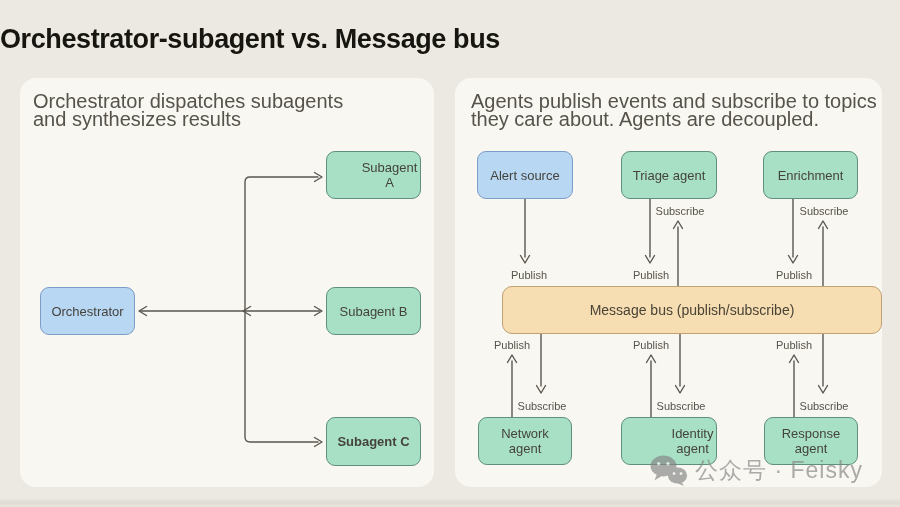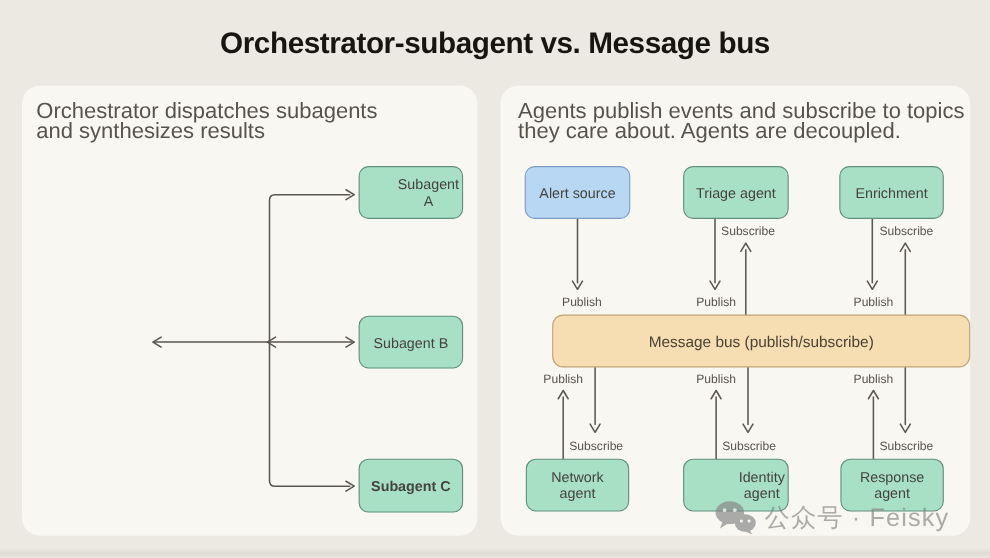--- a/index.html
+++ b/index.html
@@ -6,21 +6,21 @@
     --background:#ece9e2; --panel:#f9f7f1;
     --blue-fill:#b7d7f2; --blue-border:#7d9dc9;
     --green-fill:#a8e0c6; --green-border:#5f8f7e;
     --bus-fill:#f6ddb2; --bus-border:#bfa173;
     --line:#5a574f; --text-dark:#45433d; --text-desc:#56534b; --title:#16150f;
   }
   *{margin:0;padding:0;box-sizing:border-box;}
   html,body{width:900px;height:507px;overflow:hidden;}
   body{font-family:"Liberation Sans", sans-serif; background:var(--background);}
   .stage{position:relative;width:900px;height:507px;background:var(--background);}
-  .page-title{position:absolute;left:0;top:24px;width:100%;text-align:center;
+  .page-title{position:absolute;left:0;top:24px;width:100%;
     font-size:27px;font-weight:700;letter-spacing:-0.4px;color:var(--title);}
   .panel{position:absolute;top:78px;height:409px;background:var(--panel);border-radius:16px;}
   .panel.left{left:20px;width:414px;}
   .panel.right{left:455px;width:427px;}
   .desc{position:absolute;font-size:20px;font-weight:500;line-height:18px;color:var(--text-desc);}
   .desc-left{left:33px;top:92px;}
   .desc-right{left:471px;top:92px;}
   .node{position:absolute;display:flex;align-items:center;justify-content:center;
     text-align:center;font-size:13px;font-weight:500;color:var(--text-dark);
     border-radius:9px;border:1.5px solid;line-height:15px;}
@@ -81,20 +81,23 @@
 
     <path d="M512,417 L512,361 M507.5,362.5 L512,355 L516.5,362.5"></path>
     <path d="M651,417 L651,361 M646.5,362.5 L651,355 L655.5,362.5"></path>
     <path d="M794,417 L794,361 M789.5,362.5 L794,355 L798.5,362.5"></path>
 
     <path d="M541,334 L541,386 M536.5,385.5 L541,393 L545.5,385.5"></path>
     <path d="M680,334 L680,386 M675.5,385.5 L680,393 L684.5,385.5"></path>
     <path d="M823,334 L823,386 M818.5,385.5 L823,393 L827.5,385.5"></path>
   </svg>
 
+  <div class="node blue" style="left:40px;top:287px;width:95px;height:48px;">
+    <span>Orchestrator</span>
+  </div>
   <div class="node green" style="left:326px;top:151px;width:95px;height:48px;padding-left:32px;">
     <span>Subagent A</span>
   </div>
   <div class="node green" style="left:326px;top:287px;width:95px;height:48px;">
     <span>Subagent B</span>
   </div>
   <div class="node green" style="left:326px;top:417px;width:95px;height:49px;font-weight:bold;">
     <span>Subagent C</span>
   </div>
 

